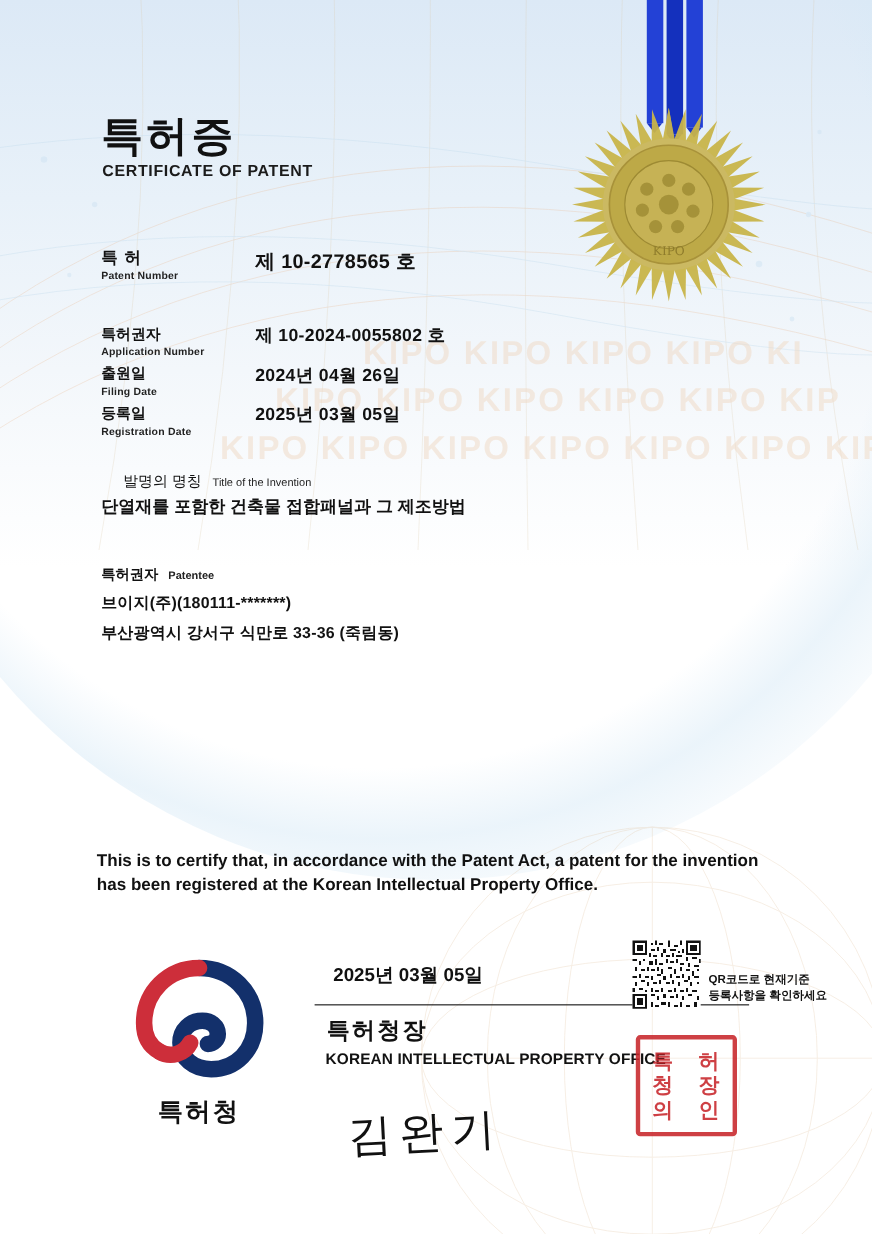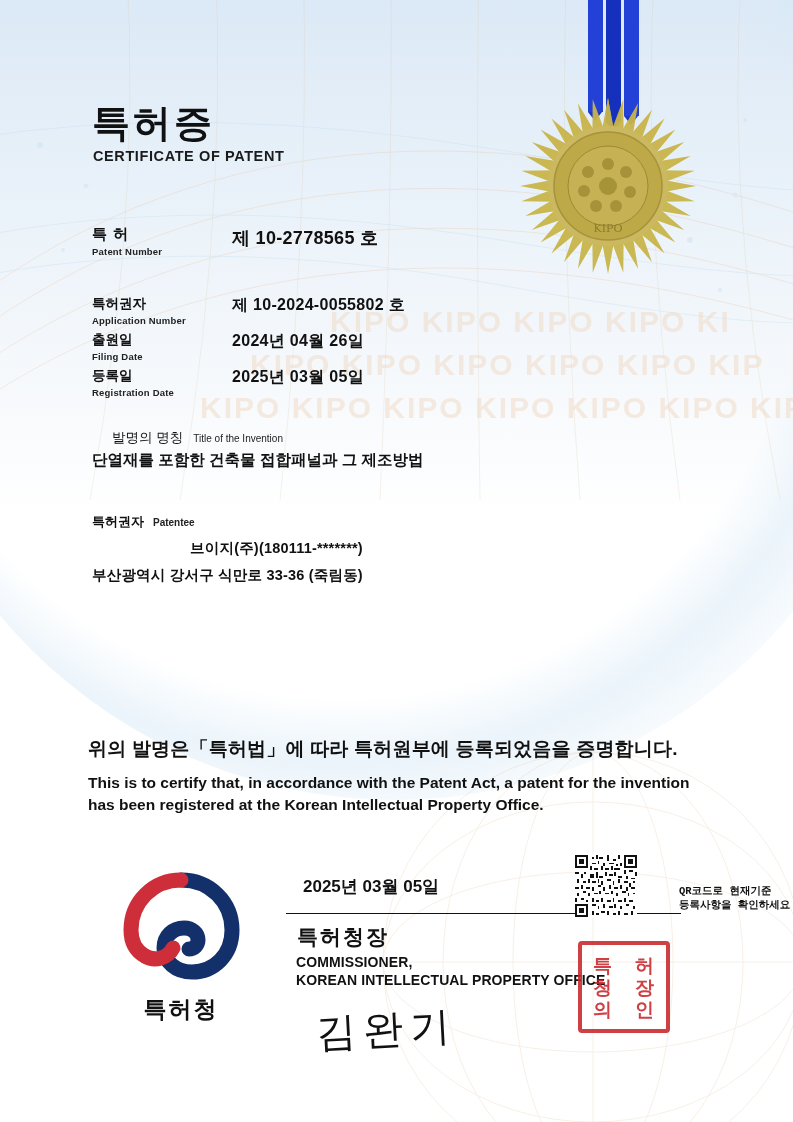--- a/index.html
+++ b/index.html
@@ -181,21 +181,20 @@
   .party { position: absolute; left: 92px; }
   .party .head { display: flex; align-items: baseline; gap: 9px; }
   .party .head .ko { font-size: 13px; font-weight: 700; color: #111; }
   .party .head .en { font-size: 10px; font-weight: 700; color: #222; }
   .party .line {
     font-size: 14.5px;
     font-weight: 700;
     color: #111;
     margin-top: 8px;
     letter-spacing: .2px;
-    text-align: right;
   }
 
   .cert-ko {
     position: absolute;
     left: 88px;
     top: 736px;
     font-size: 19px;
     font-weight: 700;
     color: #111;
     letter-spacing: .2px;
@@ -283,27 +282,26 @@
   
   .qr {
     position: absolute;
     left: 575px;
     top: 855px;
     width: 62px;
     height: 62px;
   }
   .qr-note {
     position: absolute;
-    left: 679px;
+    left: 644px;
     top: 884px;
     font-size: 10.5px;
     font-weight: 700;
     color: #111;
     line-height: 14px;
-    font-family: Liberation Mono, monospace;
   }
   .seal {
     position: absolute;
     left: 578px;
     top: 941px;
     width: 84px;
     height: 84px;
     border: 4px solid #c8262b;
     border-radius: 4px;
     color: #c8262b;
@@ -487,28 +485,26 @@
   <div class="party" style="top:513px;">
     <div class="head">
       <span class="ko">특허권자</span>
       <span class="en">Patentee</span>
     </div>
     <div class="line">브이지(주)(180111-*******)</div>
     <div class="line">부산광역시 강서구 식만로 33-36 (죽림동)</div>
   </div>
 
 
-  <div class="cert-ko">위의 발명은「특허법」에 따라 특허원부에 등록되었음을 증명합니다.</div>
   <div class="cert-en">This is to certify that, in accordance with the Patent Act, a patent for the invention has been registered at the Korean Intellectual Property Office.</div>
 
   <div class="sign-date">2025년 03월 05일</div>
   <div class="sign-rule"></div>
   <div class="commissioner-ko">특허청장</div>
   <div class="commissioner-en">
-    <div>COMMISSIONER,</div>
     <div>KOREAN INTELLECTUAL PROPERTY OFFICE</div>
   </div>
   <div class="signature">김완기</div>
 
   <div class="emblem-wrap">
     <svg width="118" height="112" viewBox="0 0 118 112">
       <g>
         <path d="M59 8 C88 8 110 30 110 58 C110 83 92 100 70 100 C54 100 42 90 42 76 C42 64 51 56 62 56 C70 56 76 61 76 68 C76 73 72 77 67 77" fill="none" stroke="#13306b" stroke-width="15" stroke-linecap="round"></path>
         <path d="M59 8 C31 8 9 30 9 58 C9 70 14 79 23 84" fill="none" stroke="#cd2e3a" stroke-width="15" stroke-linecap="round"></path>
         <path d="M23 84 C33 90 46 86 51 76" fill="none" stroke="#cd2e3a" stroke-width="15" stroke-linecap="round"></path>

